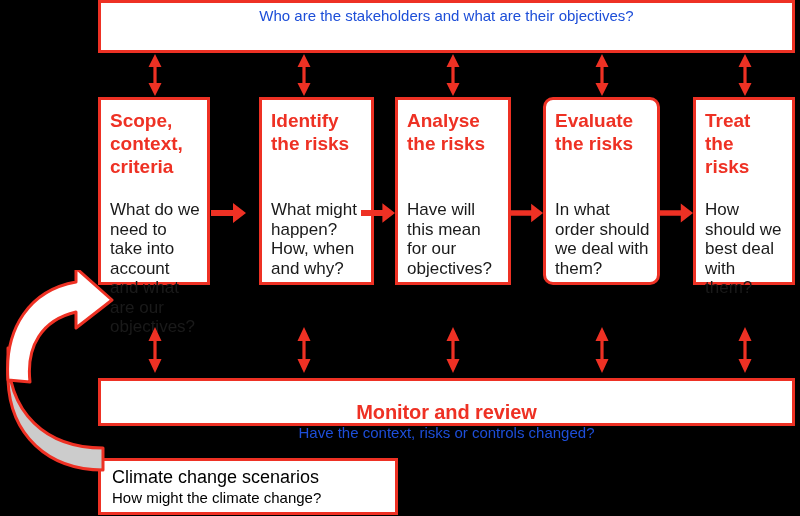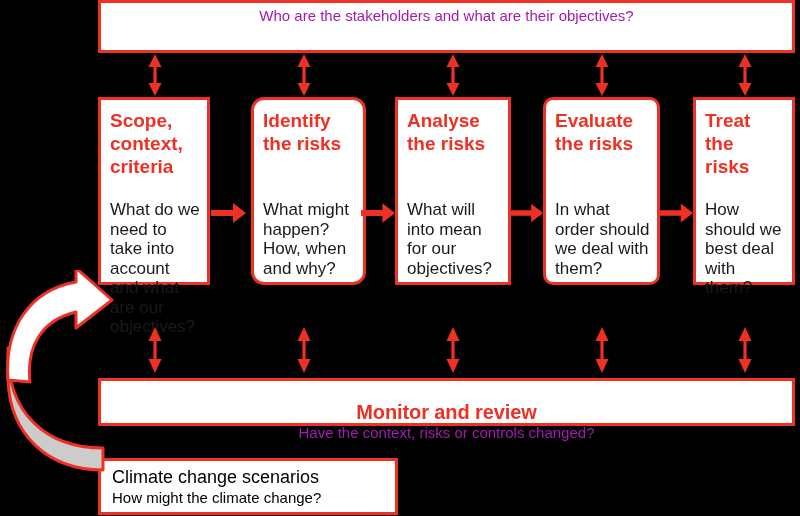--- a/index.html
+++ b/index.html
@@ -31,21 +31,21 @@
     text-align: center;
   }
   .banner .banner-title {
     color: #EE3124;
     font-weight: bold;
     font-size: 20px;
     line-height: 23px;
     letter-spacing: -0.1px;
   }
   .banner .banner-sub {
-    color: #a21caf;
+    color: #1d4ed8;
     font-size: 15px;
     line-height: 18px;
   }
 
   #communicate-bar {
     left: 98px;
     top: 0px;
     width: 697px;
     height: 53px;
     padding-top: 4px;
@@ -86,21 +86,21 @@
     color: #1a1a1a;
     font-size: 17px;
     line-height: 19.5px;
     position: absolute;
     left: 9px;
     right: 7px;
     top: 100px;
   }
 
   #step-1 { left: 98px;  width: 112px; }
-  #step-2 { left: 251px; width: 115px; border-radius: 13px; }
+  #step-2 { left: 259px; width: 115px; }
   #step-3 { left: 395px; width: 116px; }
   #step-4 { left: 543px; width: 117px; border-radius: 10px; }
   #step-5 { left: 693px; width: 102px; }
 
   
   .arrow-v, .arrow-h {
     position: absolute;
   }
 </style>
 </head>
@@ -131,21 +131,21 @@
   <div class="box step" id="step-1">
     <div class="step-title">Scope, context, criteria</div>
     <div class="step-body">What do we need to take into account and what are our objectives?</div>
   </div>
   <div class="box step" id="step-2">
     <div class="step-title">Identify the risks</div>
     <div class="step-body">What might happen? How, when and why?</div>
   </div>
   <div class="box step" id="step-3">
     <div class="step-title">Analyse the risks</div>
-    <div class="step-body">What will into mean for our objectives?</div>
+    <div class="step-body">Have will this mean for our objectives?</div>
   </div>
   <div class="box step" id="step-4">
     <div class="step-title">Evaluate the risks</div>
     <div class="step-body">In what order should we deal with them?</div>
   </div>
   <div class="box step" id="step-5">
     <div class="step-title">Treat the risks</div>
     <div class="step-body">How should we best deal with them?</div>
   </div>
 

